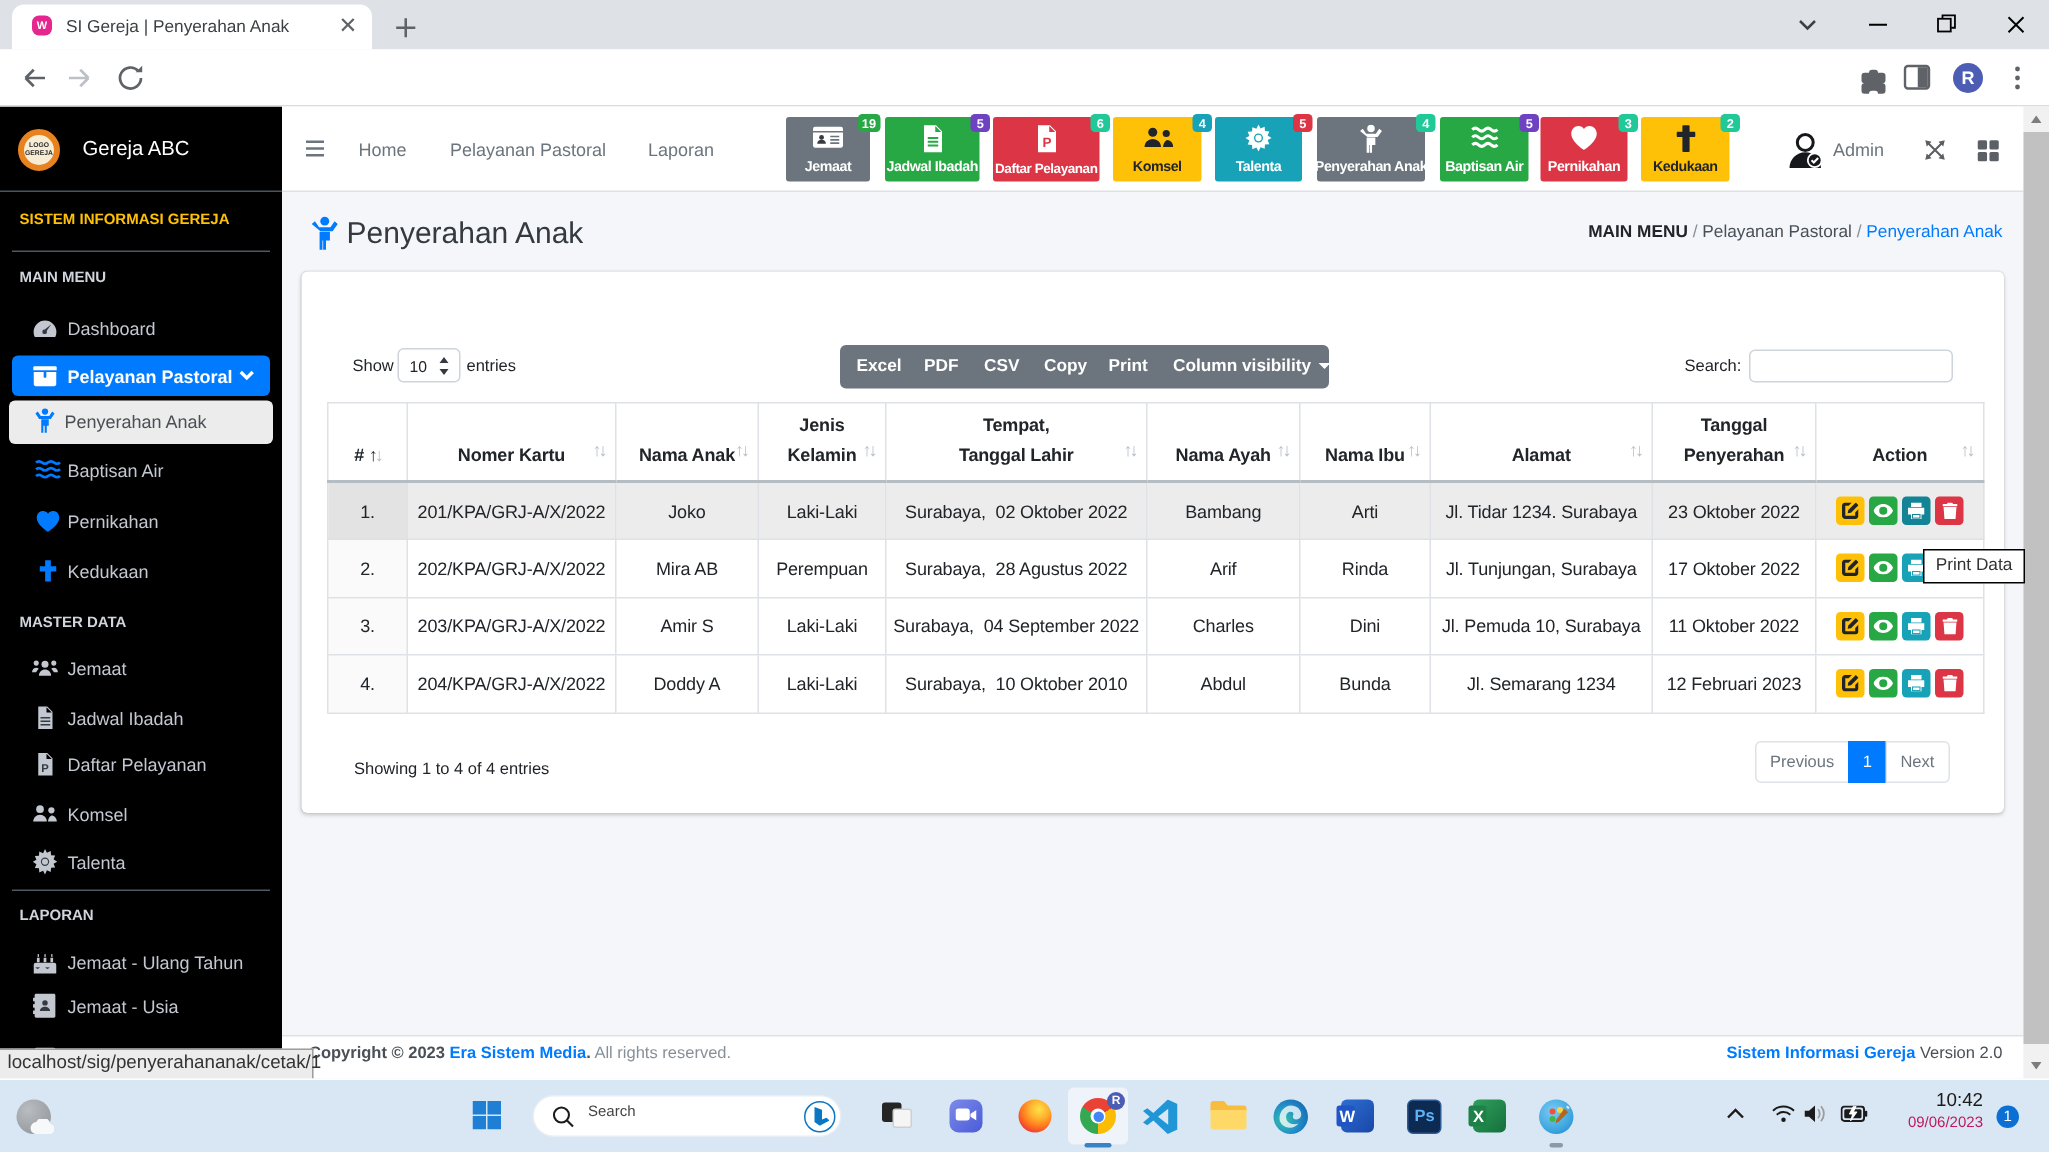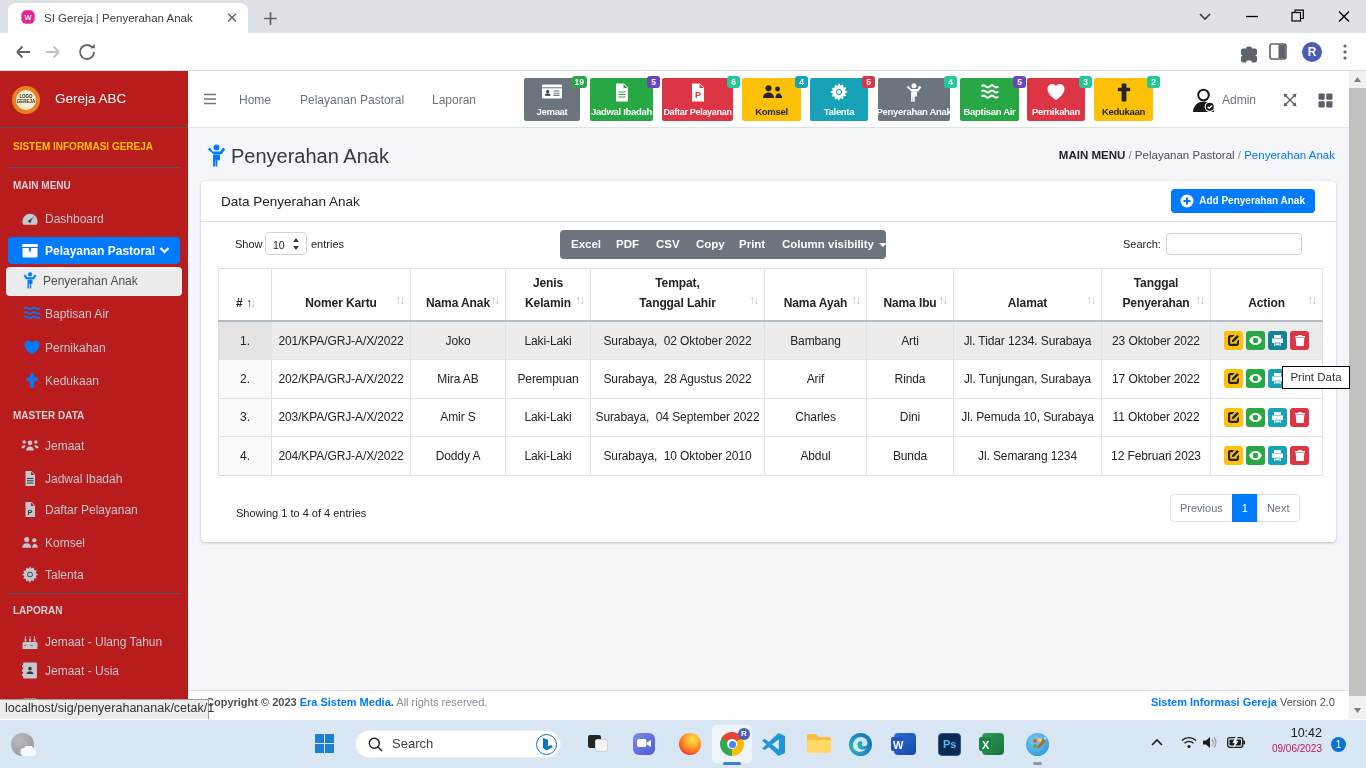--- a/index.html
+++ b/index.html
@@ -13,21 +13,21 @@
 #newtab { position:absolute; left:262px; top:10px; width:17px; height:17px; color:#5f6368; }
 .wincontrols { position:absolute; top:0; height:33px; }
 
 #toolbar { position:absolute; left:0; top:33px; width:1366px; height:38px; background:#fff; border-bottom:1px solid #dadce0; }
 #omnibox { position:absolute; left:108px; top:6px; width:1115px; height:28px; background:#f1f3f4; border-radius:14px; }
 #omnibox .url { position:absolute; left:44px; top:5px; font-size:14px; color:#202124; }
 .tbicon { position:absolute; top:0; }
 
 #page { position:absolute; left:0; top:71px; width:1366px; height:648px; background:#f4f6f9; overflow:hidden; }
 
-#sidebar { position:absolute; left:0; top:0; width:188px; height:644px; background:#b91c1c; }
+#sidebar { position:absolute; left:0; top:0; width:188px; height:644px; background:#000000; }
 #brand { position:absolute; left:0; top:0; width:188px; height:57px; border-bottom:1px solid #4b545c; }
 #brand .logo { position:absolute; left:12px; top:15px; width:28px; height:28px; border-radius:50%; background:#f7ecd4; border:4px solid #e8821e; }
 #brand .logo span { position:absolute; left:0; top:4px; width:20px; text-align:center; font-size:4.5px; font-weight:bold; color:#2b2b2b; line-height:5px; }
 #brand .btext { position:absolute; left:55px; top:20px; font-size:13.5px; color:#fff; font-weight:400; }
 .sig-title { position:absolute; left:13px; top:70px; font-size:10px; font-weight:bold; color:#ffc107; }
 .sdivider { position:absolute; left:8px; width:172px; border-top:1px solid #4f5962; }
 .shead { position:absolute; left:13px; font-size:10px; font-weight:bold; color:#d0d4db; }
 .sitem { position:absolute; left:8px; width:172px; height:27px; color:#c2c7d0; font-size:12px; }
 .sitem .ic { position:absolute; left:13px; top:5px; width:18px; height:17px; text-align:center; }
 .sitem .tx { position:absolute; left:37px; top:7px; white-space:nowrap; }
@@ -394,27 +394,20 @@
         <path d="M5.1 8.6h5.8v5H8.7v5.2H7.1v-5.2h-.4v5.2H5.1z"></path>
       </g>
     </svg>
   <div id="pfooter">
     <span style="position:absolute;left:18px;top:5px;"><b style="color:#495057;">Copyright © 2023 <a style="color:#007bff;">Era Sistem Media</a>.</b> All rights reserved.</span>
     <span style="position:absolute;right:14px;top:5px;"><b style="color:#007bff;">Sistem Informasi Gereja</b> <span style="color:#495057;">Version 2.0</span></span>
   </div>
   <div id="ctitle">Penyerahan Anak</div>
   <div id="breadcrumb"><b style="color:#212529;">MAIN MENU</b> <span style="color:#868e96;">/</span> Pelayanan Pastoral <span style="color:#868e96;">/</span> <span style="color:#007bff;">Penyerahan Anak</span></div>
   <div id="card">
-    <div id="cardhead">
-      <span class="ht">Data Penyerahan Anak</span>
-      <div id="addbtn"><svg style="position:absolute;left:9px;top:5px;" width="14" height="14" viewBox="0 0 14 14">
-            <circle cx="7" cy="7" r="6.5" fill="#fff"></circle>
-            <path d="M7 3.5v7M3.5 7h7" stroke="#007bff" stroke-width="2"></path>
-          </svg>Add Penyerahan Anak</div>
-    </div>
     <span style="position:absolute;left:34px;top:57px;font-size:11px;color:#212529;">Show</span>
     <div style="position:absolute;left:64px;top:51px;width:42px;height:23px;border:1px solid #ced4da;border-radius:4px;">
       <span style="position:absolute;left:7px;top:6px;font-size:10.5px;color:#212529;">10</span>
       <svg style="position:absolute;right:6px;top:5px;" width="8" height="12" viewBox="0 0 8 12">
           <path d="M4 0l3 4H1zM4 12L1 8h6z" fill="#343a40"></path>
         </svg>
     </div>
     <span style="position:absolute;left:110px;top:57px;font-size:11px;color:#212529;">entries</span>
     <div style="position:absolute;left:359px;top:49px;width:326px;height:29px;background:#6c757d;border-radius:4px;color:#fff;font-size:11.5px;font-weight:bold;white-space:nowrap;">
       <span style="position:absolute;left:11px;top:8px;">Excel</span>
@@ -582,21 +575,21 @@
         <rect x="0" y="10" width="9" height="9"></rect>
         <rect x="10" y="10" width="9" height="9"></rect>
       </g>
     </svg>
 
   <div style="position:absolute;left:355px;top:10px;width:206px;height:28px;background:#fff;border:1px solid #e6eef6;border-radius:14px;">
     <svg style="position:absolute;left:12px;top:6px;" width="15" height="15" viewBox="0 0 15 15">
         <circle cx="6.3" cy="6.3" r="5" fill="none" stroke="#1b1b1b" stroke-width="1.4"></circle>
         <path d="M10 10l4 4" stroke="#1b1b1b" stroke-width="1.4"></path>
       </svg>
-    <span style="position:absolute;left:36px;top:5px;font-size:13px;color:#454545;">Search</span>
+    <span style="position:absolute;left:36px;top:5px;font-size:10px;color:#454545;">Search</span>
     <div style="position:absolute;right:3px;top:2.5px;width:21px;height:21px;border-radius:50%;background:#fff;border:1.5px solid #0b76c2;"></div>
     <svg style="position:absolute;right:7px;top:7px;" width="12" height="13" viewBox="0 0 12 13">
         <path fill="#0b76c2" d="M2 0l5 1.8v6.5l3-1.2 2 1.9-6.5 3.5L2 10z"></path>
       </svg>
   </div>
 
   <div style="position:absolute;left:588px;top:15px;width:13px;height:13px;background:#252525;border-radius:2px;"></div>
   <div style="position:absolute;left:595px;top:19px;width:13px;height:13px;background:#f5f5f5;border:1px solid #cfcfcf;border-radius:2px;"></div>
 
   <div style="position:absolute;left:633px;top:13px;width:22px;height:22px;border-radius:6px;background:linear-gradient(135deg,#7d8bea,#4a5bd7);"></div>

